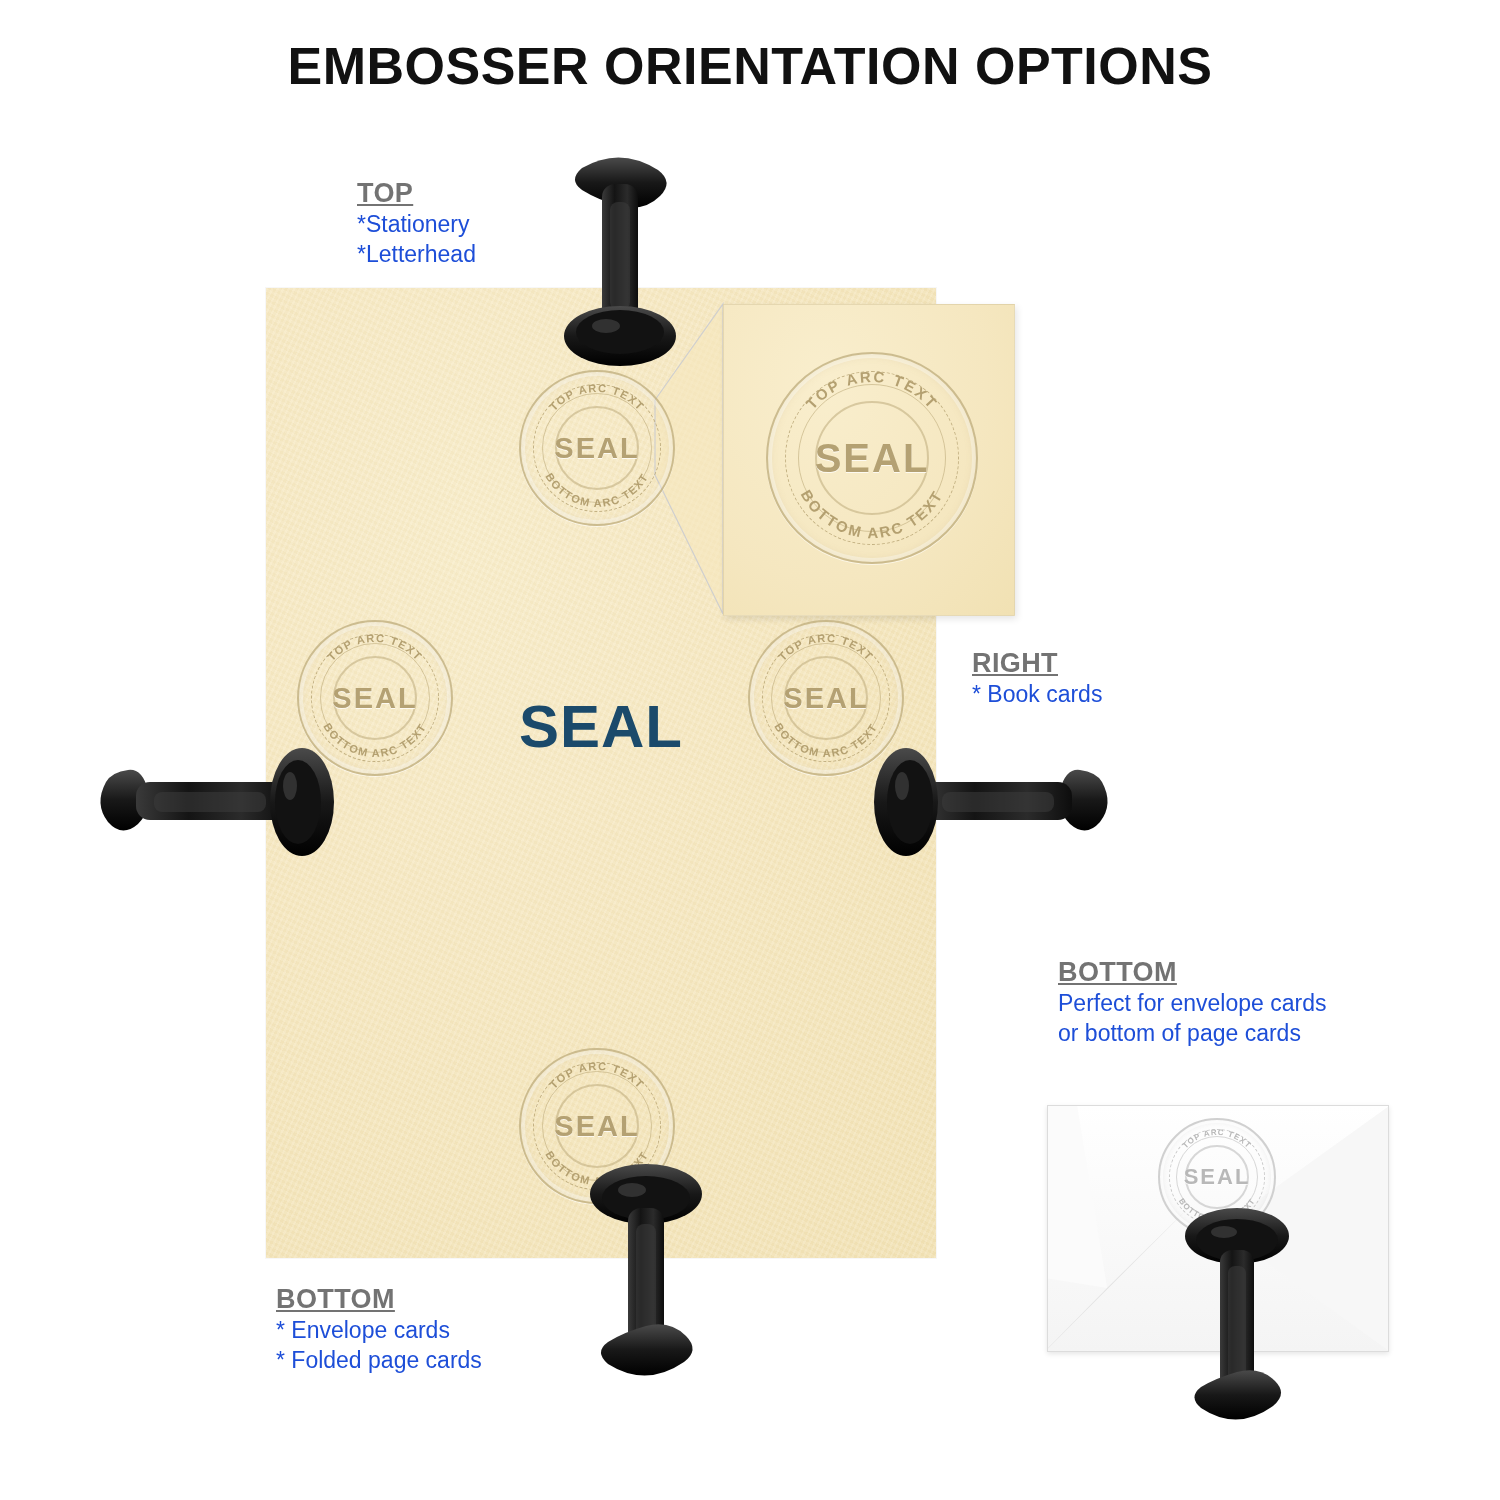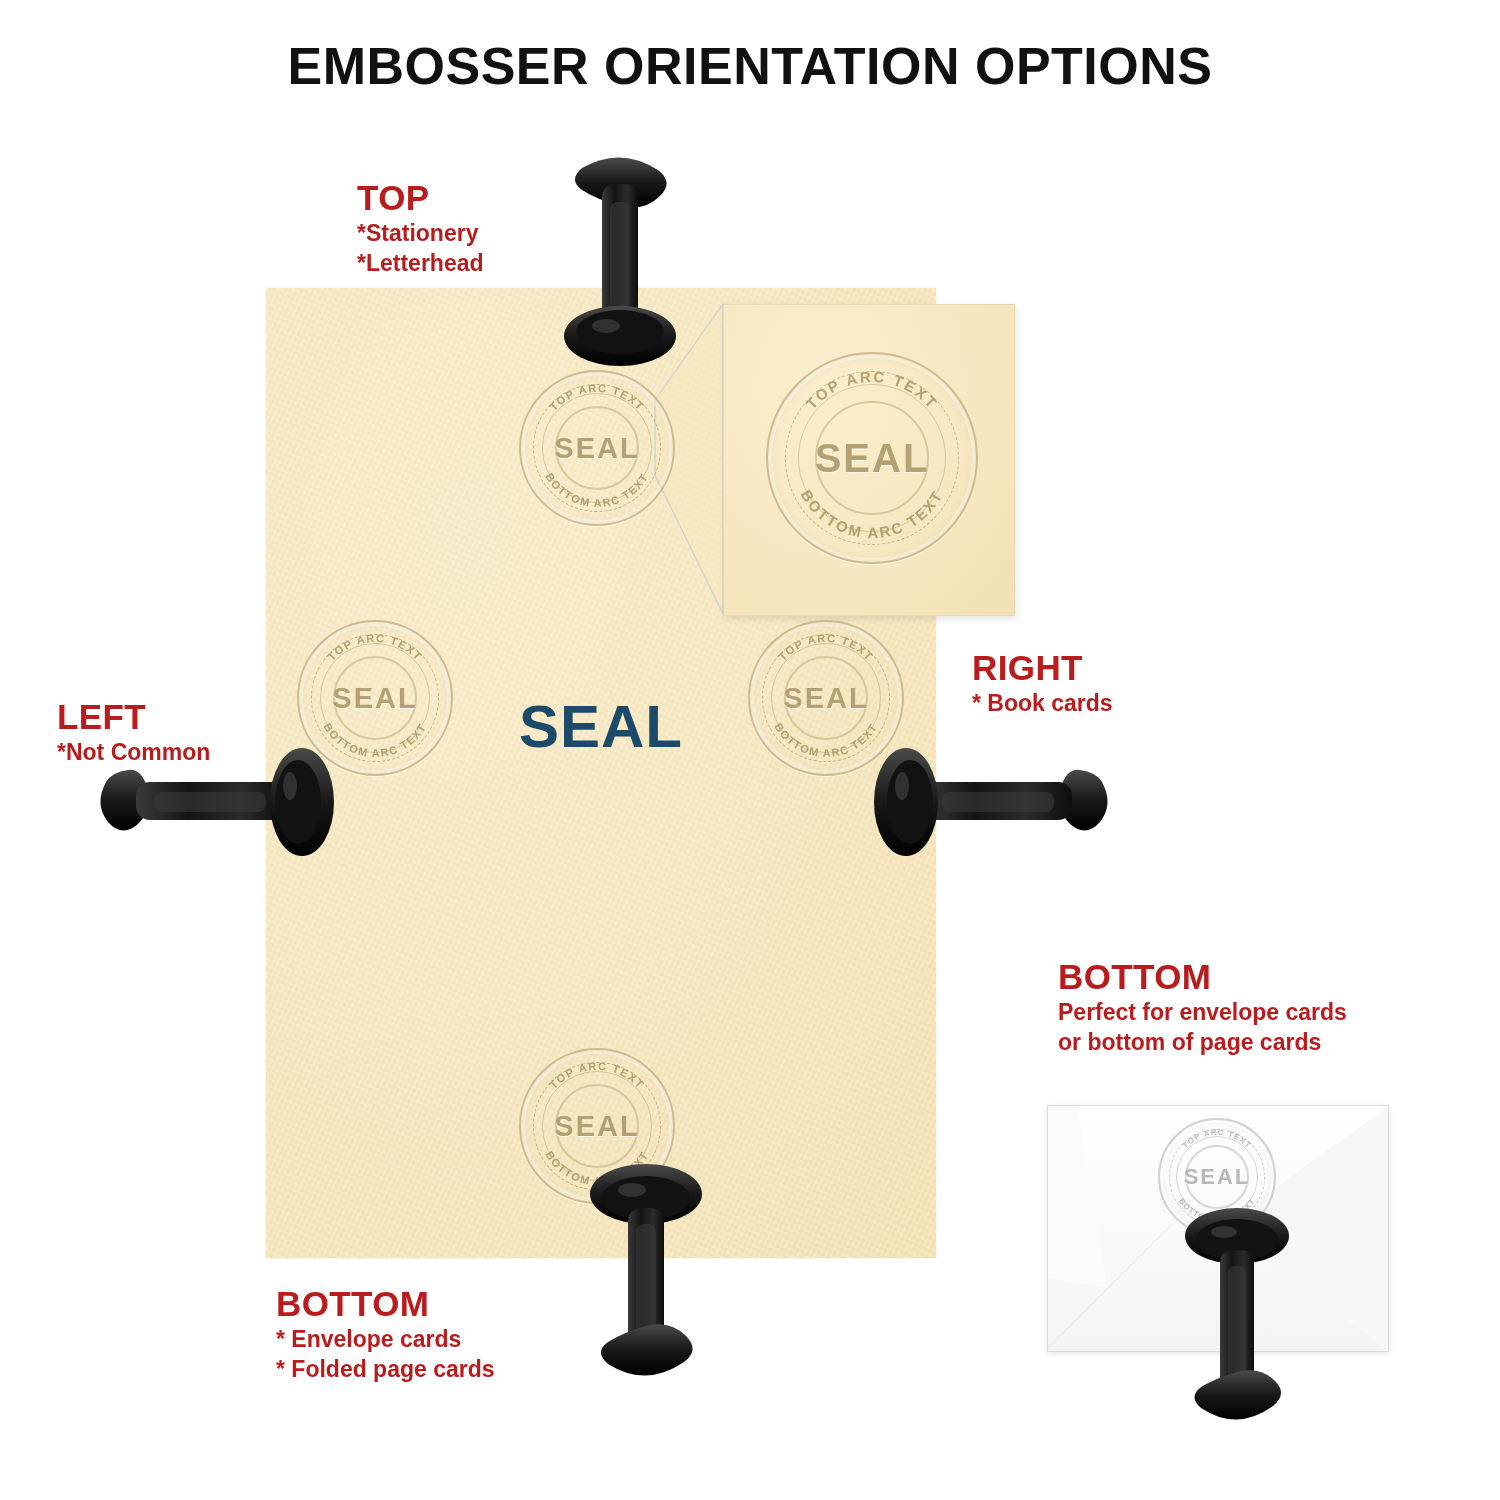--- a/index.html
+++ b/index.html
@@ -91,24 +91,24 @@
     background:
       radial-gradient(ellipse at 35% 25%, #f9eecd 0%, #f5e7c0 60%, #f1e1b3 100%);
     border:1px solid rgba(0,0,0,.06);
     box-shadow:2px 3px 7px rgba(0,0,0,.10);
   }
   #seal-zoom{left:766px;top:352px;width:212px;height:212px;}
 
   
   .label{position:absolute;}
   .label .head{
-    color:#b91c1c;font-weight:bold;font-size:35px;letter-spacing:.4px;
+    color:#737373;font-weight:bold;font-size:27px;letter-spacing:.4px;text-decoration:underline;
   }
   .label .sub{
-    color:#b91c1c;font-weight:bold;font-size:23px;line-height:1.32;
+    color:#1d4ed8;font-weight:normal;font-size:23px;line-height:1.32;
   }
   #label-top   {left:357px;top:178px;}
   #label-left  {left:57px; top:697px;}
   #label-right {left:972px;top:648px;}
   #label-bottom-paper{left:276px;top:1284px;}
   #label-bottom-env  {left:1058px;top:957px;}
 
   
   .envelope{
     position:absolute;left:1047px;top:1105px;width:340px;height:245px;
@@ -334,24 +334,20 @@
       </g>
     </svg>
   </div>
 
   <div class="label" id="label-top">
     <div class="head">TOP</div>
     <div class="sub">*Stationery</div>
     <div class="sub">*Letterhead</div>
   </div>
 
-  <div class="label" id="label-left">
-    <div class="head">LEFT</div>
-    <div class="sub">*Not Common</div>
-  </div>
 
   <div class="label" id="label-right">
     <div class="head">RIGHT</div>
     <div class="sub">* Book cards</div>
   </div>
 
   <div class="label" id="label-bottom-paper">
     <div class="head">BOTTOM</div>
     <div class="sub">* Envelope cards</div>
     <div class="sub">* Folded page cards</div>

